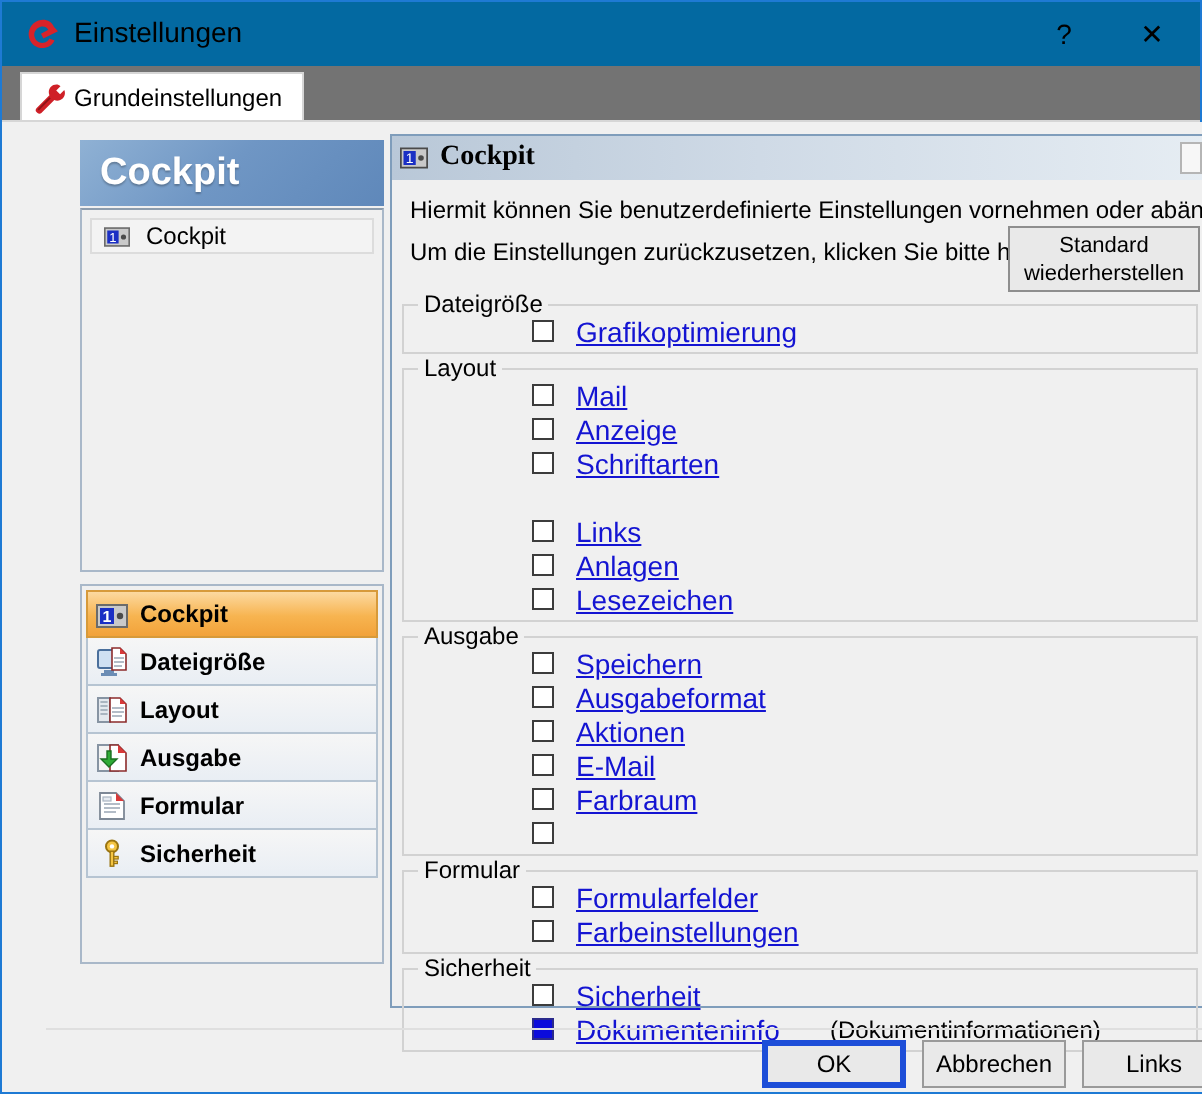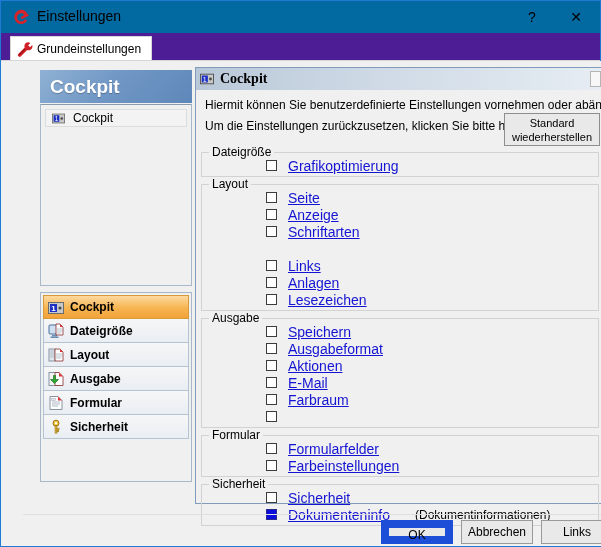--- a/index.html
+++ b/index.html
@@ -69,21 +69,21 @@
     font-size: 14px;
     color: #000;
   }
 
   
   .tabstrip {
     position: absolute;
     left: 0; top: 32px;
     width: 599px;
     height: 28px;
-    background: #4c1d95;
+    background: #737373;
   }
   .tab {
     position: absolute;
     left: 9px; top: 3px;
     height: 25px;
     box-sizing: border-box;
     padding: 0 10px 0 26px;
     background: #ffffff;
     border: 1px solid #d6d6d6;
     border-bottom: none;
@@ -331,21 +331,21 @@
     box-sizing: border-box;
     background: #e9e9e9;
     border: 1px solid #9a9a9a;
     font-family: "Liberation Sans", sans-serif;
     font-size: 12px;
     color: #000;
     cursor: default;
     padding: 0;
   }
   .fbtn.default {
-    border: 8px solid #1d4ed8;
+    border: 3px solid #1d4ed8;
     background: #e9e9e9;
   }
   #ok-button     { left: 358px; width: 72px; }
   #cancel-button { left: 438px; width: 72px; }
   #help-button   { left: 518px; width: 72px; }
 </style>
 </head>
 <body>
 
 <div class="window">
@@ -486,21 +486,21 @@
             <div class="group-title">Dateigröße</div>
             <div class="row" style="top: 4px; width: 396px;">
               <div class="cb"></div>
               <span class="link">Grafikoptimierung</span>
             </div>
           </div>
           <div class="group" style="left: 5px; top: 116px; width: 398px; height: 127px;">
             <div class="group-title">Layout</div>
             <div class="row" style="top: 4px; width: 396px;">
               <div class="cb"></div>
-              <span class="link">Seite</span>
+              <span class="link">Mail</span>
             </div>
             <div class="row" style="top: 21px; width: 396px;">
               <div class="cb"></div>
               <span class="link">Anzeige</span>
             </div>
             <div class="row" style="top: 38px; width: 396px;">
               <div class="cb"></div>
               <span class="link">Schriftarten</span>
             </div>
             <div class="row" style="top: 72px; width: 396px;">

